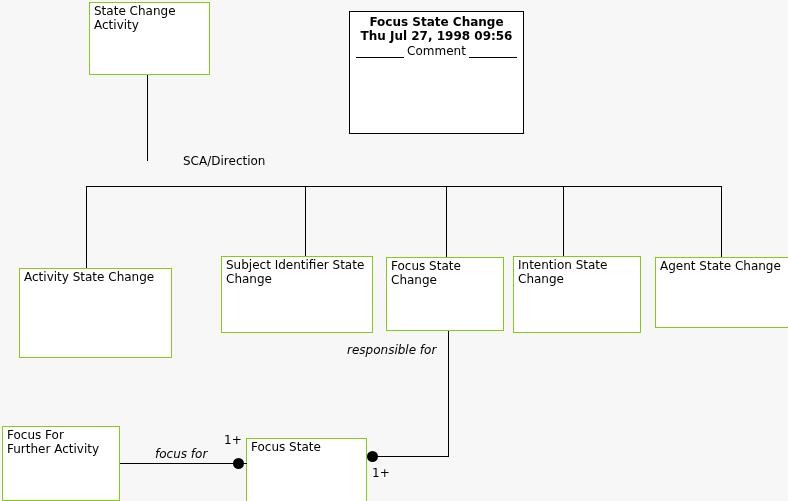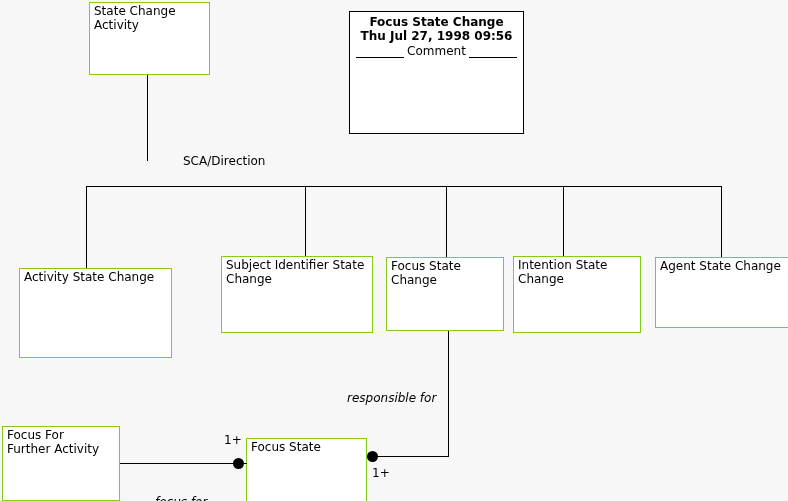--- a/index.html
+++ b/index.html
@@ -97,21 +97,21 @@
     border-radius: 50%;
     background: #000000;
   }
   .edge-label {
     position: absolute;
     font-size: 12px;
     line-height: 13px;
     color: #000000;
     white-space: nowrap;
   }
-  .edge-label.it { font-style: italic; margin-top: 48px; }
+  .edge-label.it { font-style: italic; }
   .mult {
     position: absolute;
     font-size: 12px;
     line-height: 13px;
     color: #000000;
     white-space: nowrap;
   }
 </style>
 </head>
 <body>

